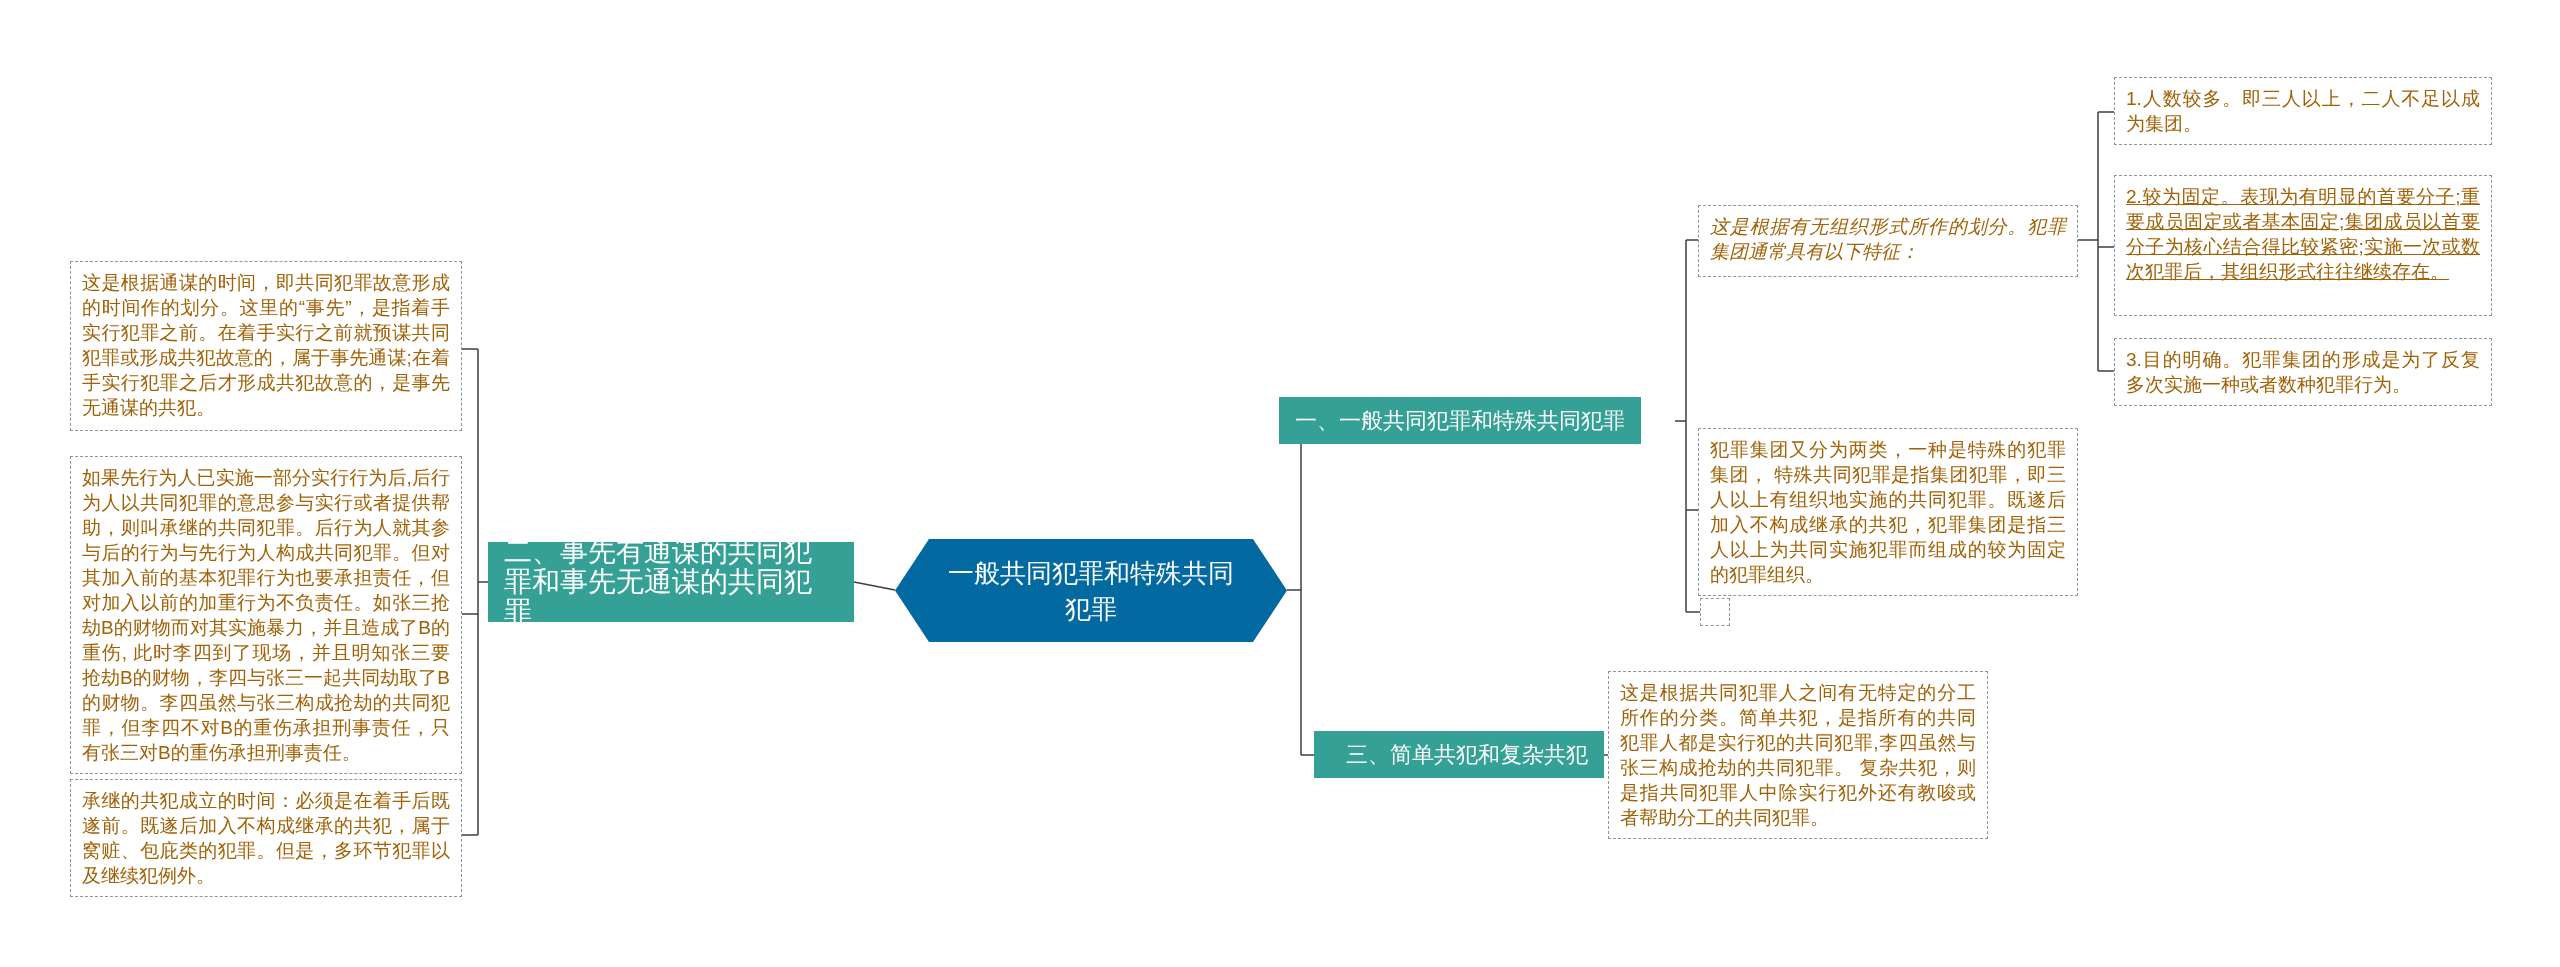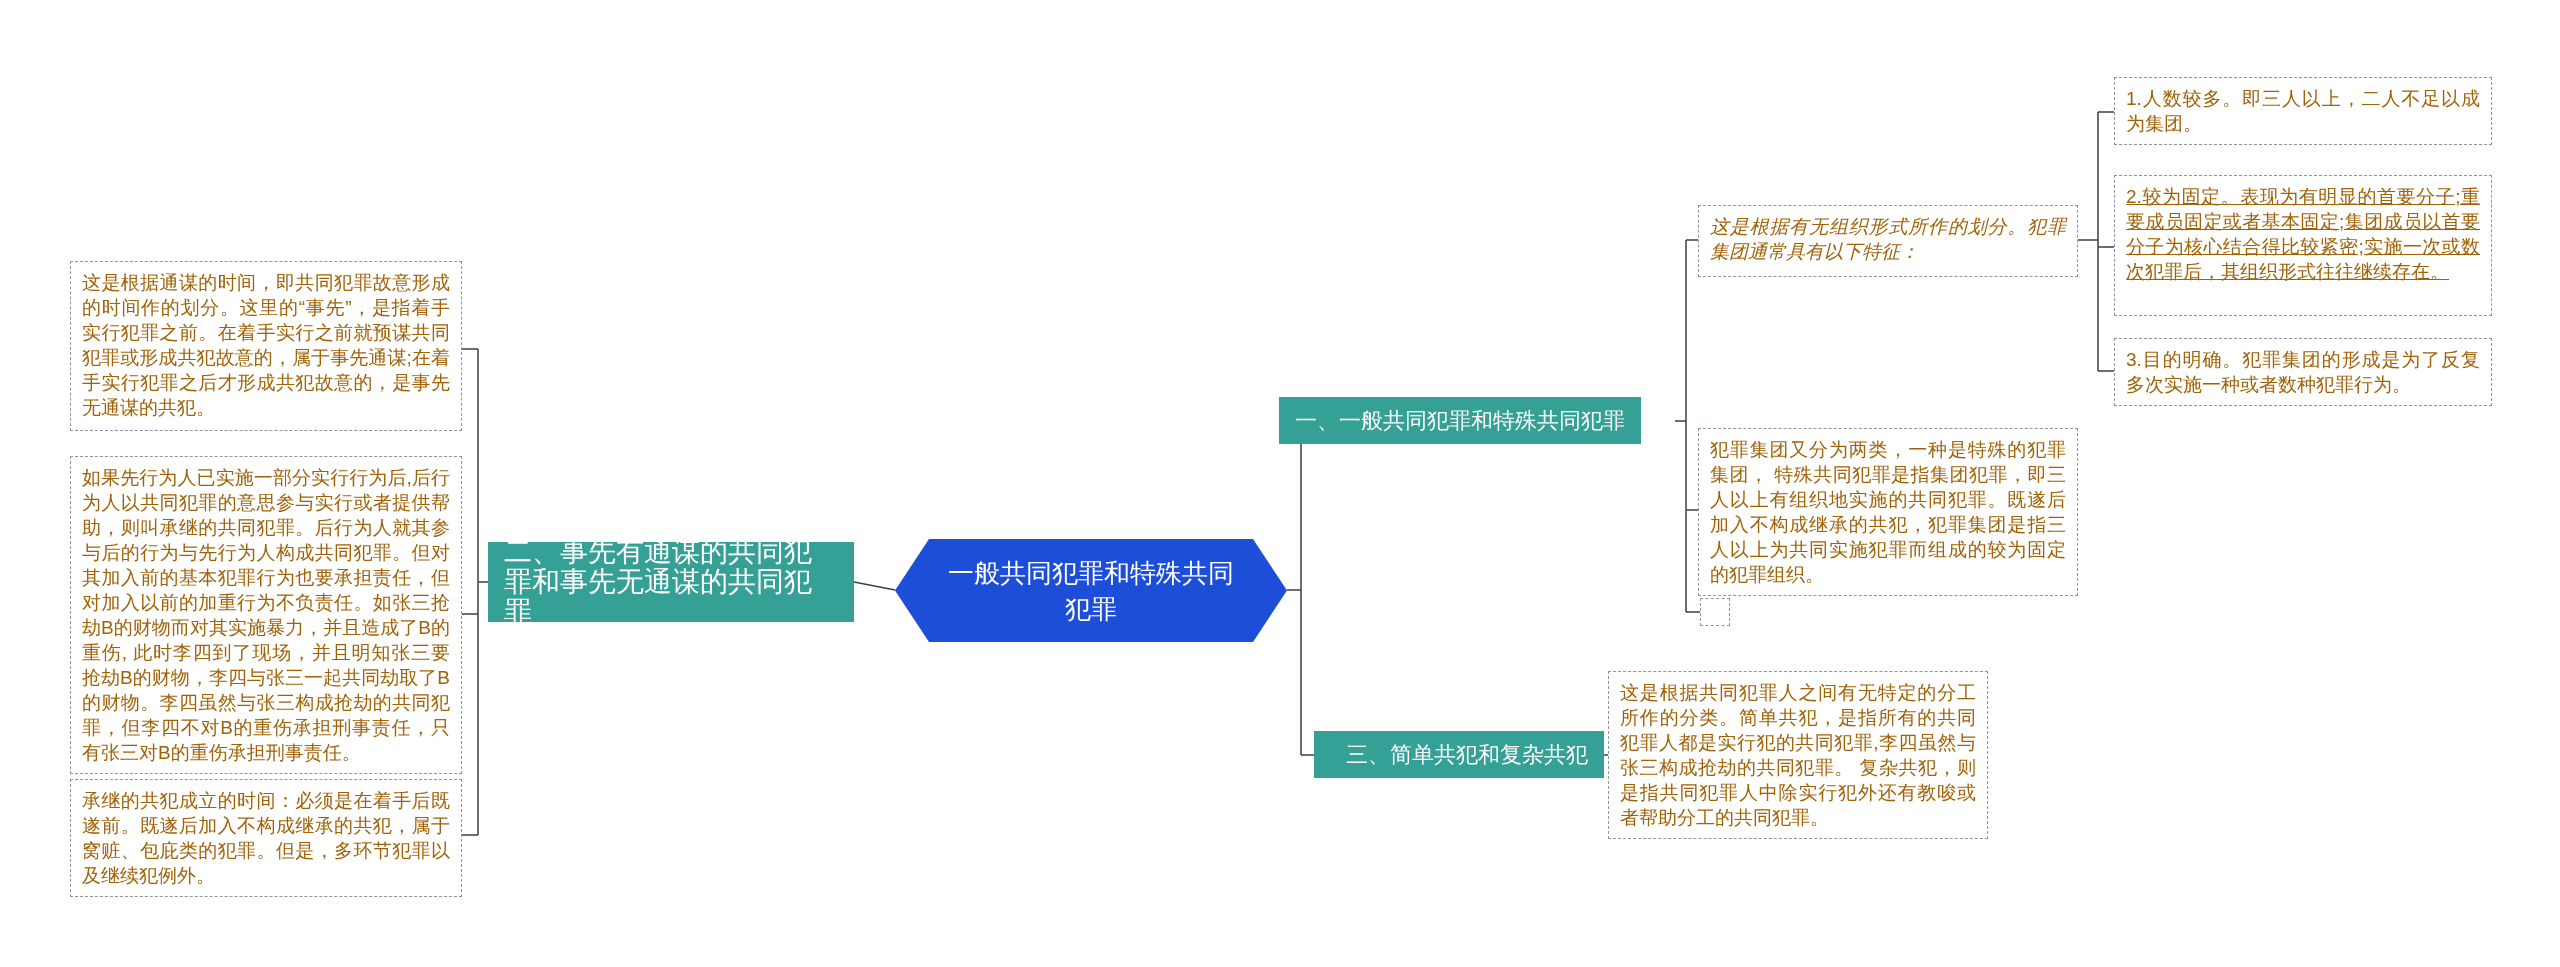--- a/index.html
+++ b/index.html
@@ -47,21 +47,21 @@
     width: 366px;
     height: 80px;
     padding: 0 16px;
     font-size: 28px;
     line-height: 30px;
   }
   .central {
     position: absolute;
     left: 895px; top: 539px;
     width: 392px; height: 103px;
-    background: #1d4ed8;
+    background: #0369a1;
     color: #ffffff;
     font-size: 26px;
     line-height: 36px;
     display: flex;
     align-items: center;
     justify-content: center;
     text-align: center;
     padding: 0 44px;
     box-sizing: border-box;
     clip-path: polygon(34px 0, calc(100% - 34px) 0, 100% 50%, calc(100% - 34px) 100%, 34px 100%, 0 50%);

